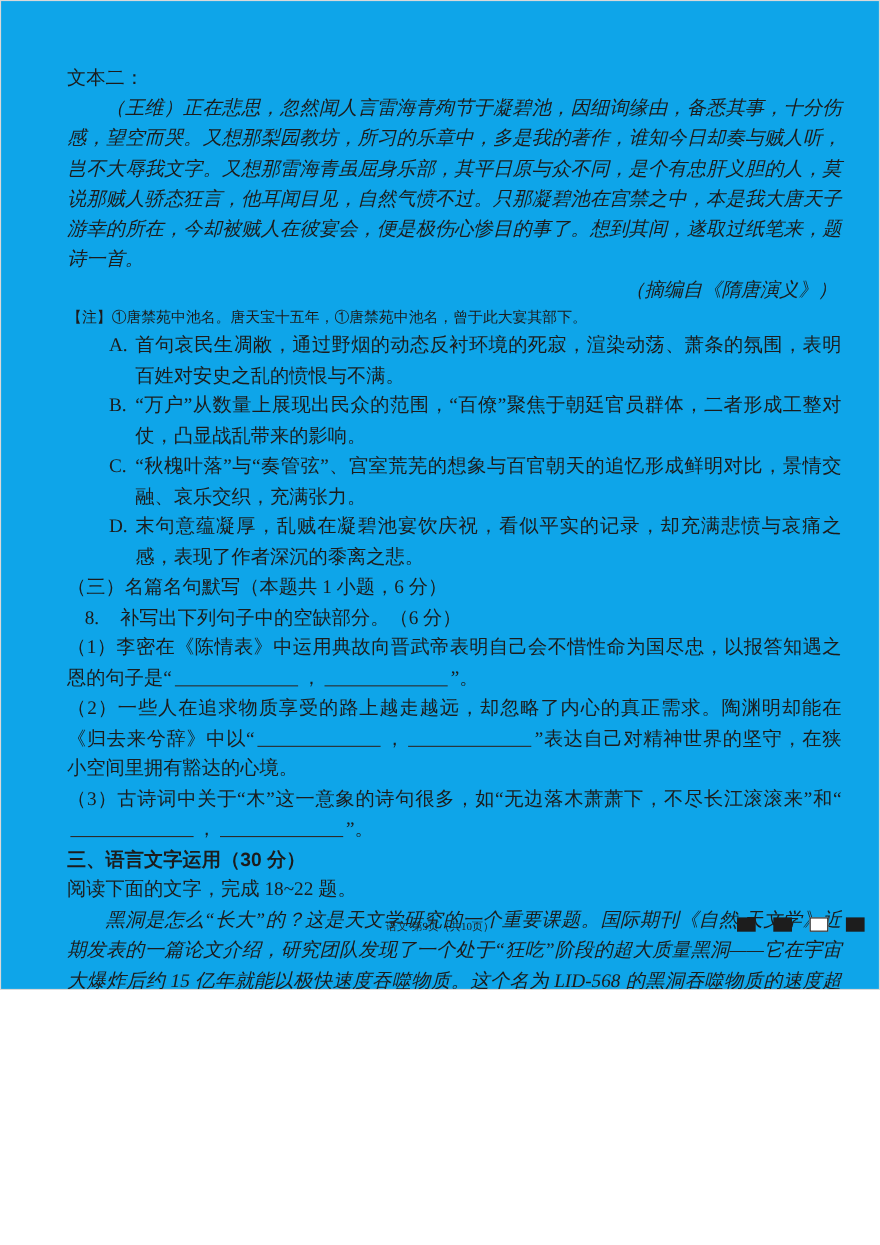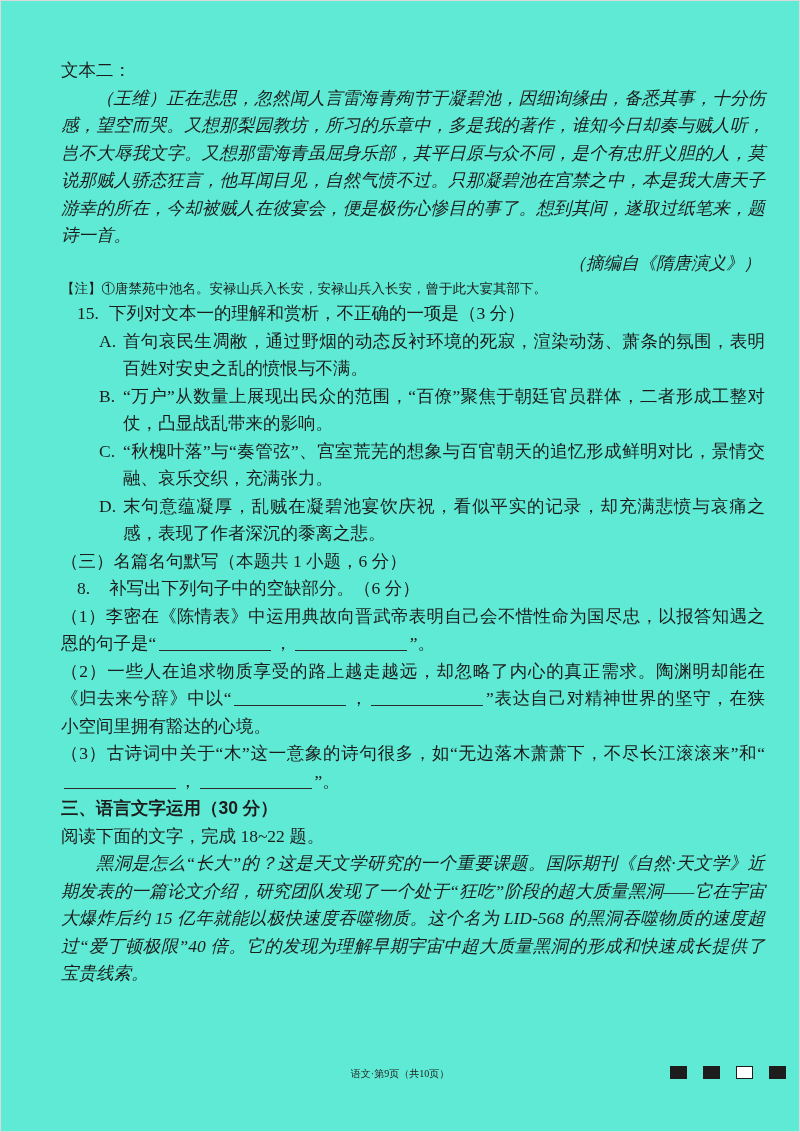--- a/index.html
+++ b/index.html
@@ -1,20 +1,20 @@
 <!DOCTYPE html>
 <html><head>
 <meta charset="utf-8">
 <style>
   html,body{margin:0;padding:0;background:#ffffff;}
   .page{
     position:relative;
-    width:800px;height:1132px;
+    width:800px;height:900px;
     box-sizing:border-box;
-    background:#5eead4;
+    background:#0ea5e9;
     border:1px solid #d9d9d9;
     font-family:"Liberation Serif","DejaVu Serif",serif;
     color:#1c1c1c;
     overflow:hidden;
   }
   .content{
     padding:56px 34px 0 60px;
     font-size:17.5px;
     line-height:27.5px;
     text-align:justify;
@@ -63,26 +63,22 @@
 
 <div class="page">
   <div class="content">
 
     <p class="label-line">文本二：</p>
 
     <p class="passage kai">（王维）正在悲思，忽然闻人言雷海青殉节于凝碧池，因细询缘由，备悉其事，十分伤感，望空而哭。又想那梨园教坊，所习的乐章中，多是我的著作，谁知今日却奏与贼人听，岂不大辱我文字。又想那雷海青虽屈身乐部，其平日原与众不同，是个有忠肝义胆的人，莫说那贼人骄态狂言，他耳闻目见，自然气愤不过。只那凝碧池在宫禁之中，本是我大唐天子游幸的所在，今却被贼人在彼宴会，便是极伤心惨目的事了。想到其间，遂取过纸笔来，题诗一首。</p>
 
     <p class="source kai">（摘编自《隋唐演义》）</p>
 
-    <p class="note">【注】①唐禁苑中池名。安禄山兵入长安，安禄山兵入长安，曾于此大宴其部下。</p>
+    <p class="note">【注】①唐禁苑中池名。唐天宝十五年，①唐禁苑中池名，曾于此大宴其部下。</p>
 
-    <div class="question">
-      <span class="qnum">15.</span>
-      <span>下列对文本一的理解和赏析，不正确的一项是（3 分）</span>
-    </div>
 
     <div class="option">
       <span class="olabel">A.</span>
       <span>首句哀民生凋敝，通过野烟的动态反衬环境的死寂，渲染动荡、萧条的氛围，表明百姓对安史之乱的愤恨与不满。</span>
     </div>
     <div class="option">
       <span class="olabel">B.</span>
       <span>“万户”从数量上展现出民众的范围，“百僚”聚焦于朝廷官员群体，二者形成工整对仗，凸显战乱带来的影响。</span>
     </div>
     <div class="option">

